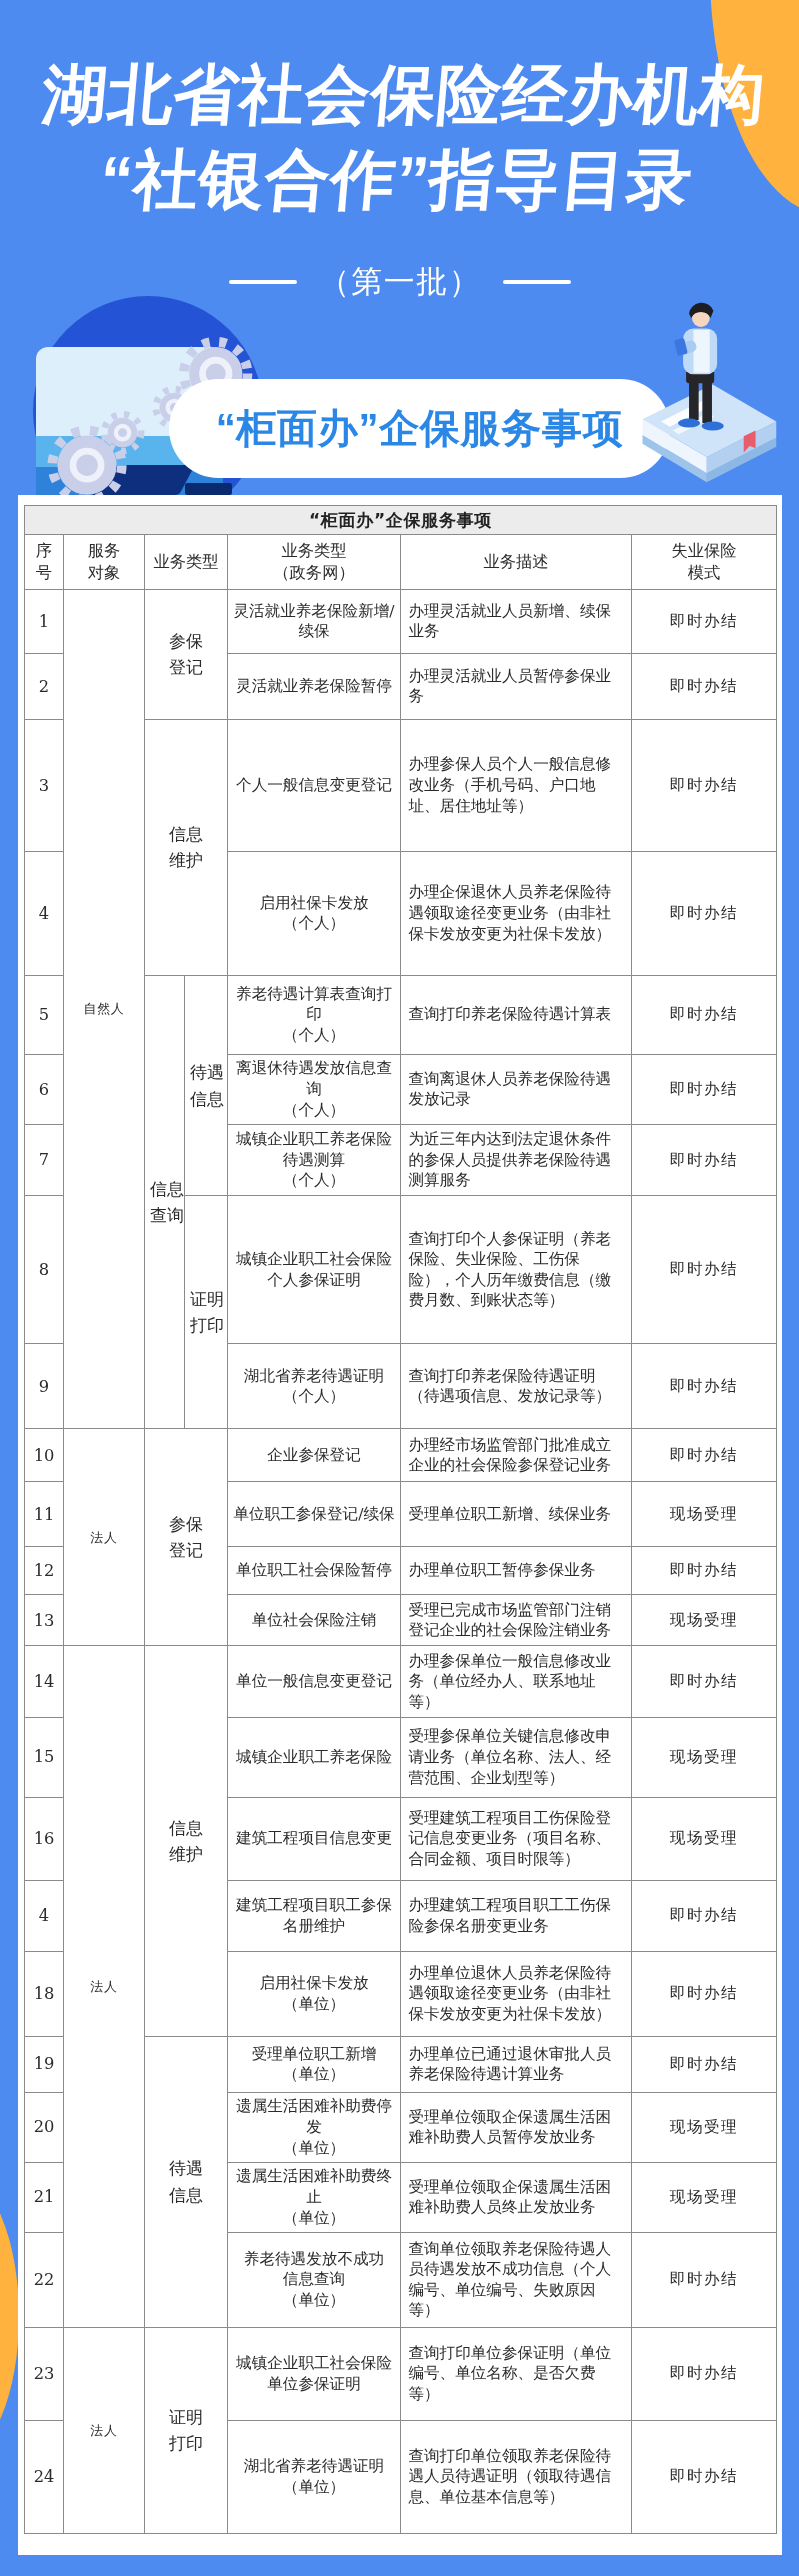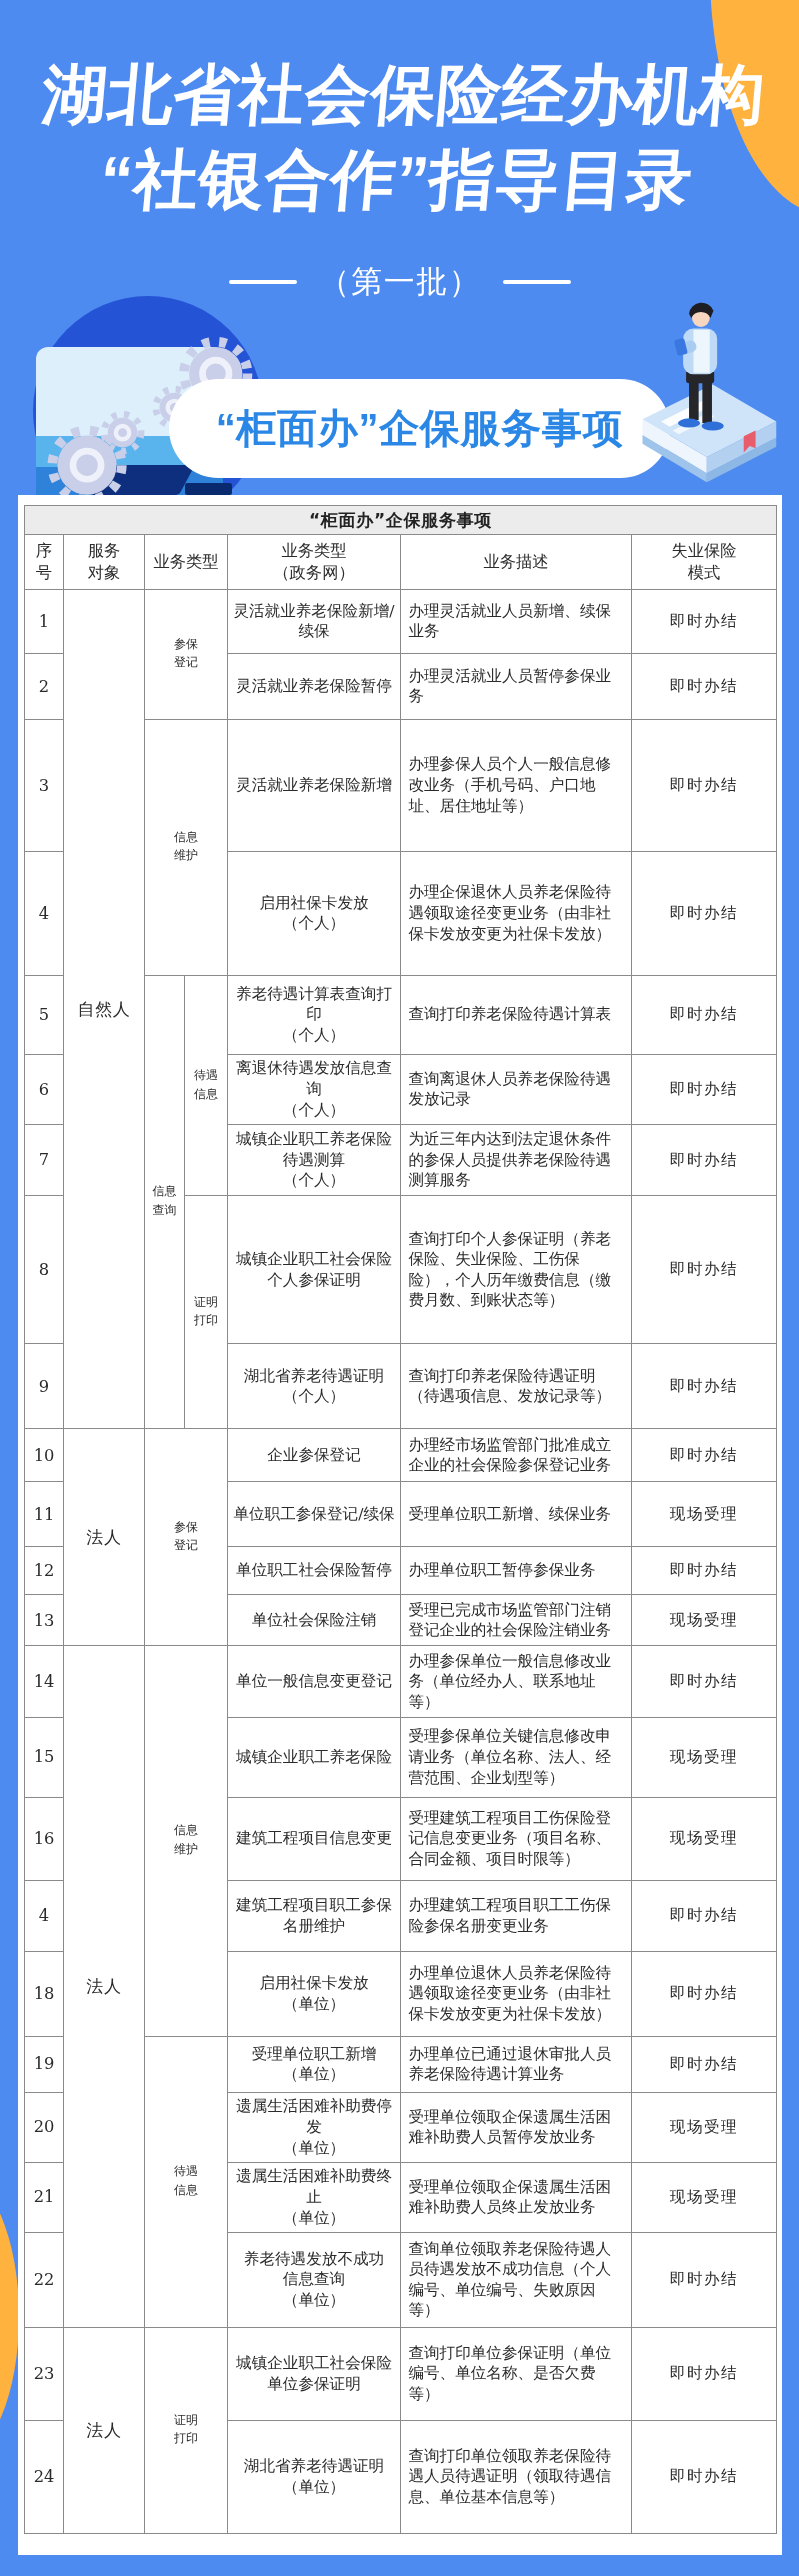--- a/index.html
+++ b/index.html
@@ -42,22 +42,22 @@
 
   
   .panel{position:absolute;left:18px;top:495px;width:764px;background:#fff;padding:10.4px 6px 21px;}
   table{border-collapse:collapse;table-layout:fixed;width:753px;font-family:"DejaVu Serif","Liberation Serif",serif;color:var(--ink);}
   td,th{border:0.7px solid var(--border);text-align:center;vertical-align:middle;padding:2.2px 3.7px;font-weight:400;}
   .cap-row td{background:#ececec;font-family:"DejaVu Sans","Liberation Sans",sans-serif;font-weight:700;font-size:17px;height:27px;color:#222;letter-spacing:0.7px;}
   thead th{font-size:16.3px;line-height:1.35;white-space:pre-line;font-weight:500;}
   thead tr.hdr{height:55px;margin-left:48px;}
   tbody{font-size:15.6px;line-height:1.32;}
   td.num{font-size:16.3px;}
-  td.svc{font-size:17px;letter-spacing:0.7px;}
-  td.typ .v2{display:inline-block;width:2.15em;line-height:1.55;font-size:12px;font-family:Liberation Mono, monospace;}
+  td.svc{font-size:13px;letter-spacing:0.7px;}
+  td.typ .v2{display:inline-block;width:2.15em;line-height:1.55;font-size:17px;}
   td.name{white-space:pre-line;}
   td.desc{text-align:left;padding:4.4px 7.4px;}
   td.mode{letter-spacing:1.5px;}
 
   tbody tr:nth-child(1){height:64px}  tbody tr:nth-child(2){height:66px}
   tbody tr:nth-child(3){height:132px} tbody tr:nth-child(4){height:124px}
   tbody tr:nth-child(5){height:79px} tbody tr:nth-child(6){height:70px}
   tbody tr:nth-child(7){height:70px}  tbody tr:nth-child(8){height:148px}
   tbody tr:nth-child(9){height:85px} tbody tr:nth-child(10){height:53px}
   tbody tr:nth-child(11){height:65px} tbody tr:nth-child(12){height:48px}
@@ -174,21 +174,21 @@
           </tr>
           <tr>
             <td class="num">2</td>
             <td class="name">灵活就业养老保险暂停</td>
             <td class="desc">办理灵活就业人员暂停参保业务</td>
             <td class="mode">即时办结</td>
           </tr>
           <tr>
             <td class="num">3</td>
             <td class="typ" rowspan="2" colspan="2"><span class="v2">信息维护</span></td>
-            <td class="name">灵活就业养老保险新增</td>
+            <td class="name">个人一般信息变更登记</td>
             <td class="desc">办理参保人员个人一般信息修改业务（手机号码、户口地址、居住地址等）</td>
             <td class="mode">即时办结</td>
           </tr>
           <tr>
             <td class="num">4</td>
             <td class="name">启用社保卡发放
 （个人）</td>
             <td class="desc">办理企保退休人员养老保险待遇领取途径变更业务（由非社保卡发放变更为社保卡发放）</td>
             <td class="mode">即时办结</td>
           </tr>

